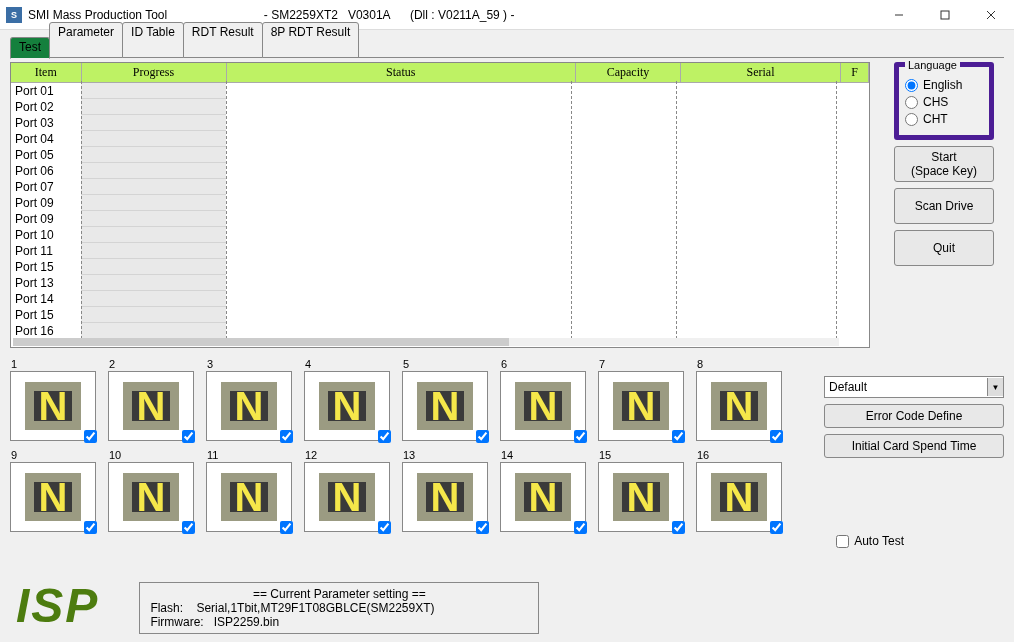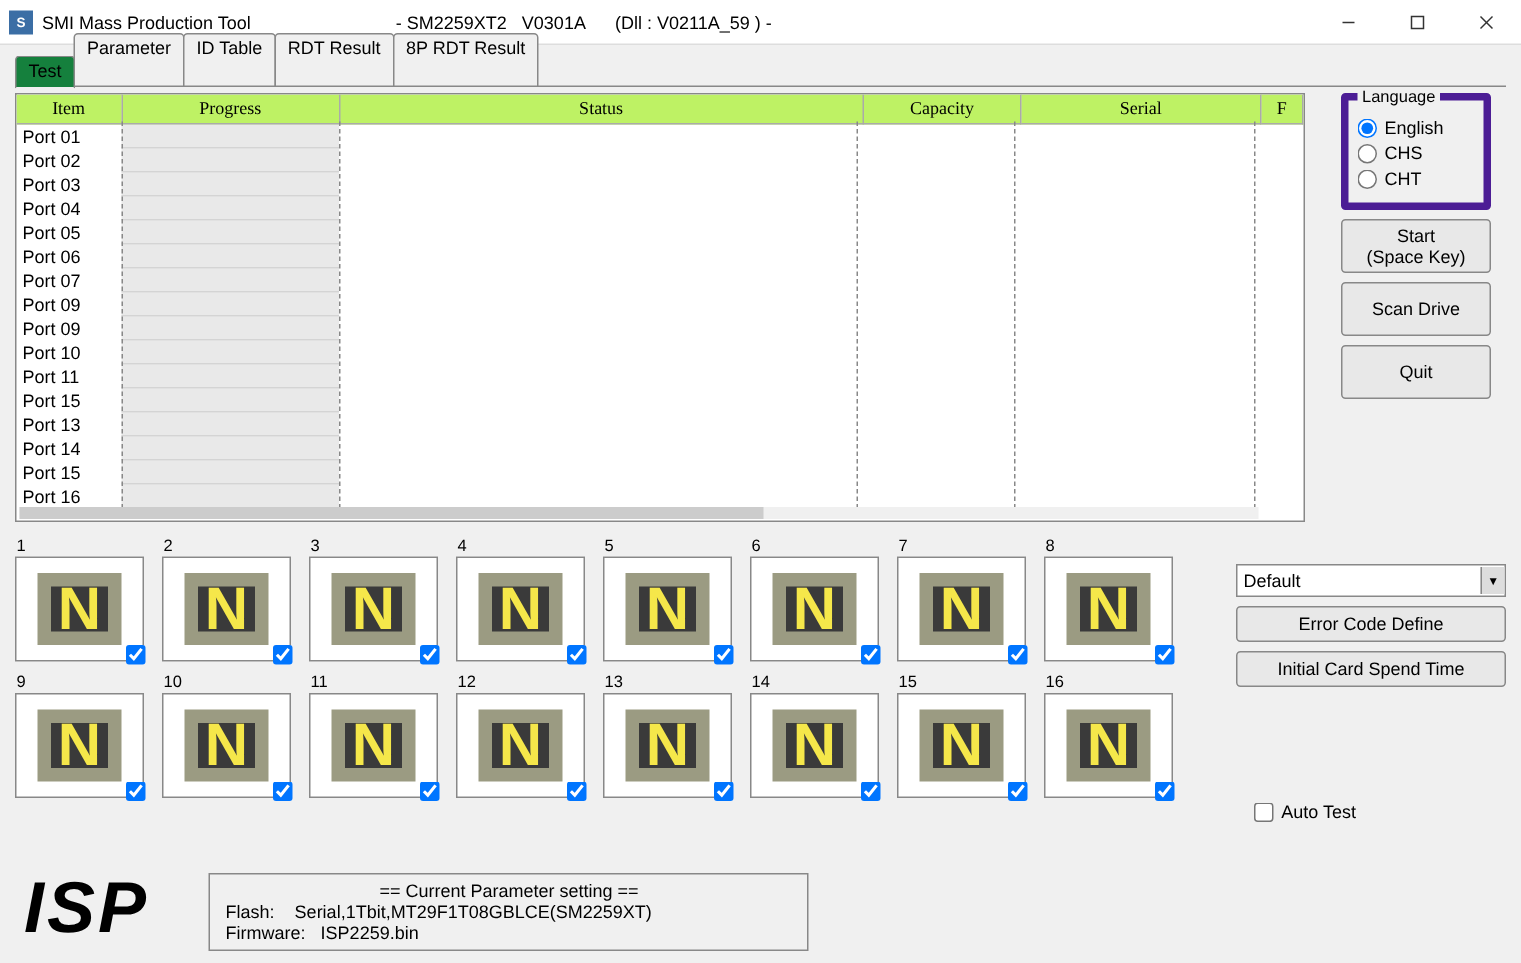--- a/index.html
+++ b/index.html
@@ -58,21 +58,21 @@
 .n-bg::before{content:"";position:absolute;left:9px;top:9px;width:38px;height:30px;background:#3a3a3a;}
 .n-letter { position:absolute; inset:0; display:flex;align-items:center;justify-content:center; color:#f5e74a; font-size:40px; font-weight:bold; font-family:Arial; line-height:1; }
 .port-check { position:absolute; right:-2px; bottom:-3px; width:13px; height:13px;}
 .right-ctrl { position:absolute; right:10px; top:376px; width:180px; }
 .dd { width:100%; height:22px; border:1px solid #888; background:#fff; padding:0 4px; margin-bottom:6px; display:flex; align-items:center; justify-content:space-between;gap:16px;}
 .dd .arrow{width:16px;height:18px;background:#ddd;border-left:1px solid #888;display:flex;align-items:center;justify-content:center;font-size:8px;margin-right:-4px;}
 .wbtn { width:100%; height:24px; border:1px solid #888; background:#e8e8e8; border-radius:3px; margin-bottom:6px; display:flex;align-items:center;justify-content:center;}
 .auto-chk { position:absolute; right:110px; top:534px; display:flex; align-items:center; gap:5px;}
 
 .footer { position:absolute; left:16px; bottom:8px; display:flex; align-items:flex-start; gap:40px;}
-.isp { color:#000000; font-size:48px; font-weight:bold; font-style:italic; letter-spacing:2px; line-height:1;}
+.isp { color:#4d7c0f; font-size:48px; font-weight:bold; font-style:italic; letter-spacing:2px; line-height:1;}
 .param-box { border:1px solid #888; padding:4px 10px; background:#f0f0f0; min-width:400px;}
 .param-title{text-align:center;}
 .param-row{white-space:pre;}
 
 
 .tablezone{ position:relative; }
 </style>
 </head>
 <body>
 

